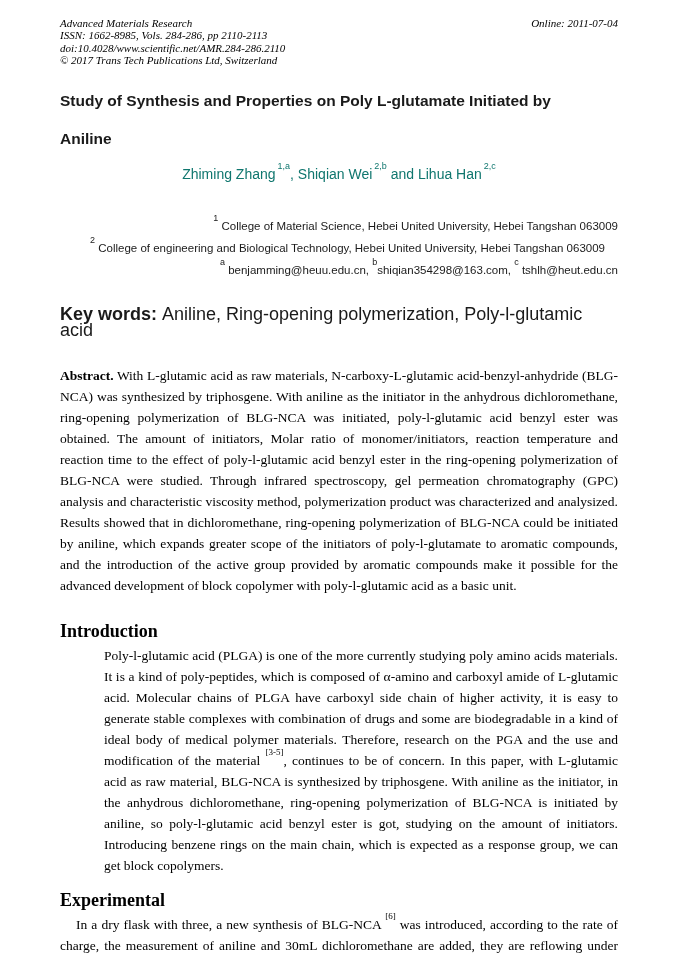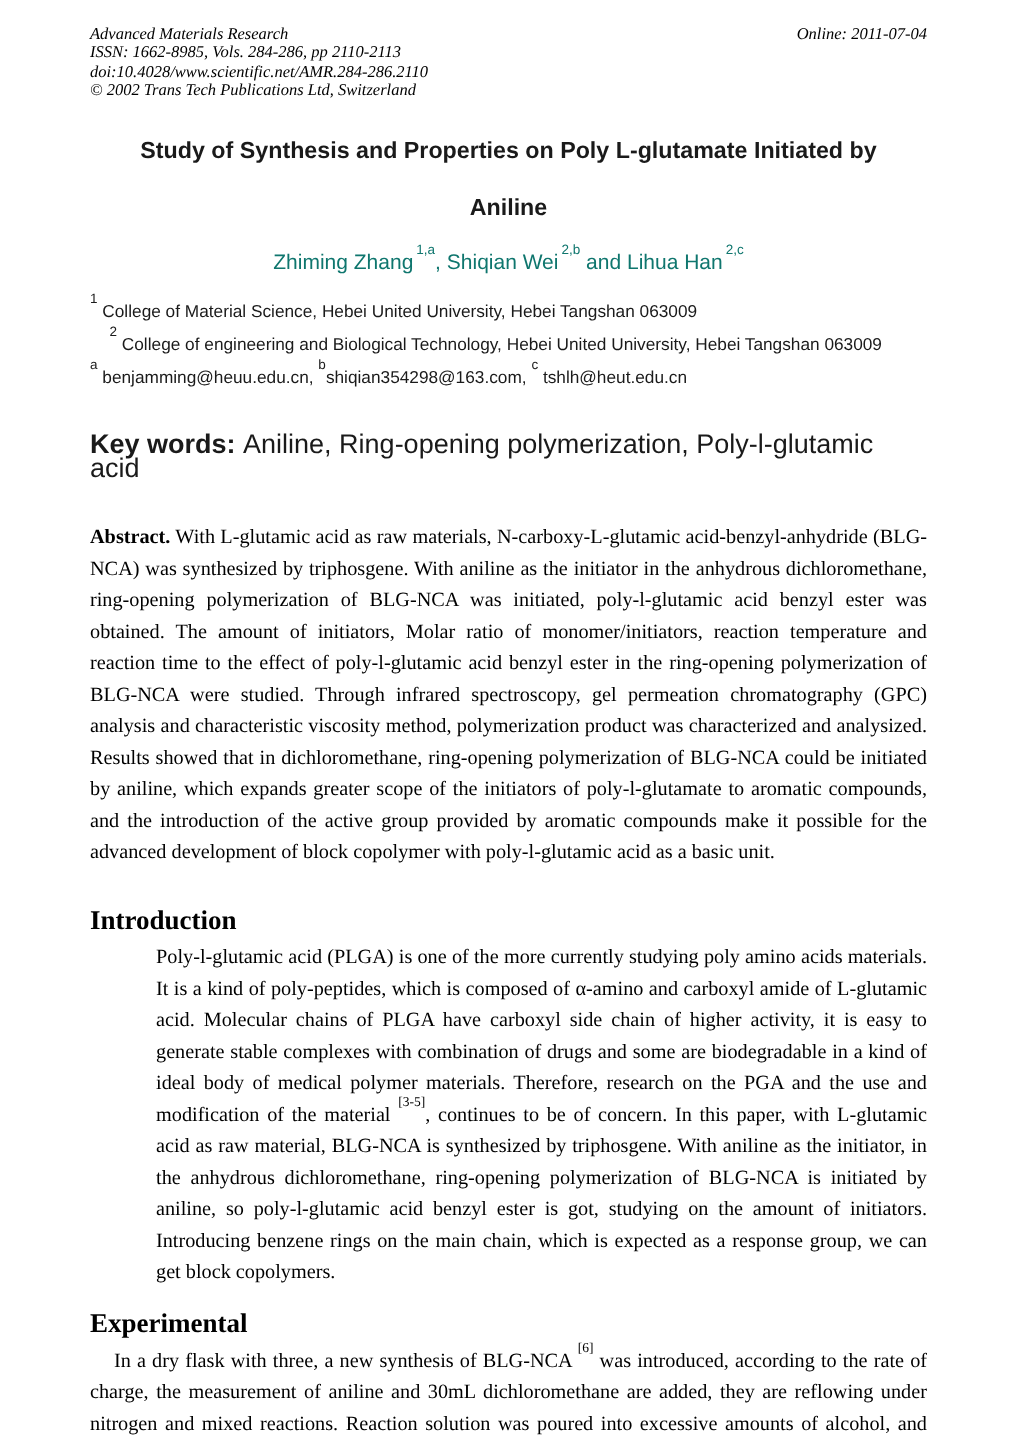--- a/index.html
+++ b/index.html
@@ -16,39 +16,39 @@
   .pub-header {
     display: flex; justify-content: space-between; align-items: flex-start;
     font-family: "Liberation Serif", serif;
     font-style: italic; font-size: 11px; line-height: 12.4px;
   }
   .pub-header .pub-lines div { white-space: nowrap; }
   .pub-online { white-space: nowrap; }
 
   
   .title {
-    margin-top: 24px; text-align: center;
+    margin-top: 24px; text-align: left;
     font-family: "Liberation Sans", sans-serif;
     font-weight: bold; font-size: 15.5px; line-height: 19px;
     color: #1a1a1a;
   }
   .title .t2 { margin-top: 19px; }
   .authors {
     margin-top: 17px; text-align: center;
     font-family: "Liberation Sans", sans-serif;
     font-size: 14px; line-height: 18px; color: #0f766e;
   }
   sup.s {
     font-size: 9px; line-height: 0;
     position: relative; top: -0.45em; letter-spacing: 0;
   }
   .authors sup.s { margin-left: 2px; }
 
   .affils {
-    margin-top: 14px; text-align: left;
+    margin-top: 32px; text-align: right;
     font-family: "Liberation Sans", sans-serif;
     font-size: 11.5px; line-height: 22px; color: #1a1a1a;
   }
   .affil2 { max-width: 532px; margin: 0 auto; }
   .emails { margin-top: 0; }
 
   
   .keywords {
     margin-top: 25px;
     font-family: "Liberation Sans", sans-serif;
@@ -75,21 +75,21 @@
 </head>
 <body>
 
 <div class="page">
 
   <div class="pub-header">
     <div class="pub-lines">
       <div>Advanced Materials Research</div>
       <div>ISSN: 1662-8985, Vols. 284-286, pp 2110-2113</div>
       <div>doi:10.4028/www.scientific.net/AMR.284-286.2110</div>
-      <div>© 2002 Trans Tech Publications Ltd, Switzerland</div>
+      <div>© 2017 Trans Tech Publications Ltd, Switzerland</div>
     </div>
     <div class="pub-online">Online: 2011-07-04</div>
   </div>
 
   <div class="title">
     <div class="t1">Study of Synthesis and Properties on Poly L-glutamate Initiated by</div>
     <div class="t2">Aniline</div>
   </div>
 
   <p class="authors"><span>Zhiming Zhang</span><sup class="s">1,a</sup><span>, </span><span>Shiqian Wei</span><sup class="s">2,b</sup><span> and </span><span>Lihua Han</span><sup class="s">2,c</sup></p>

